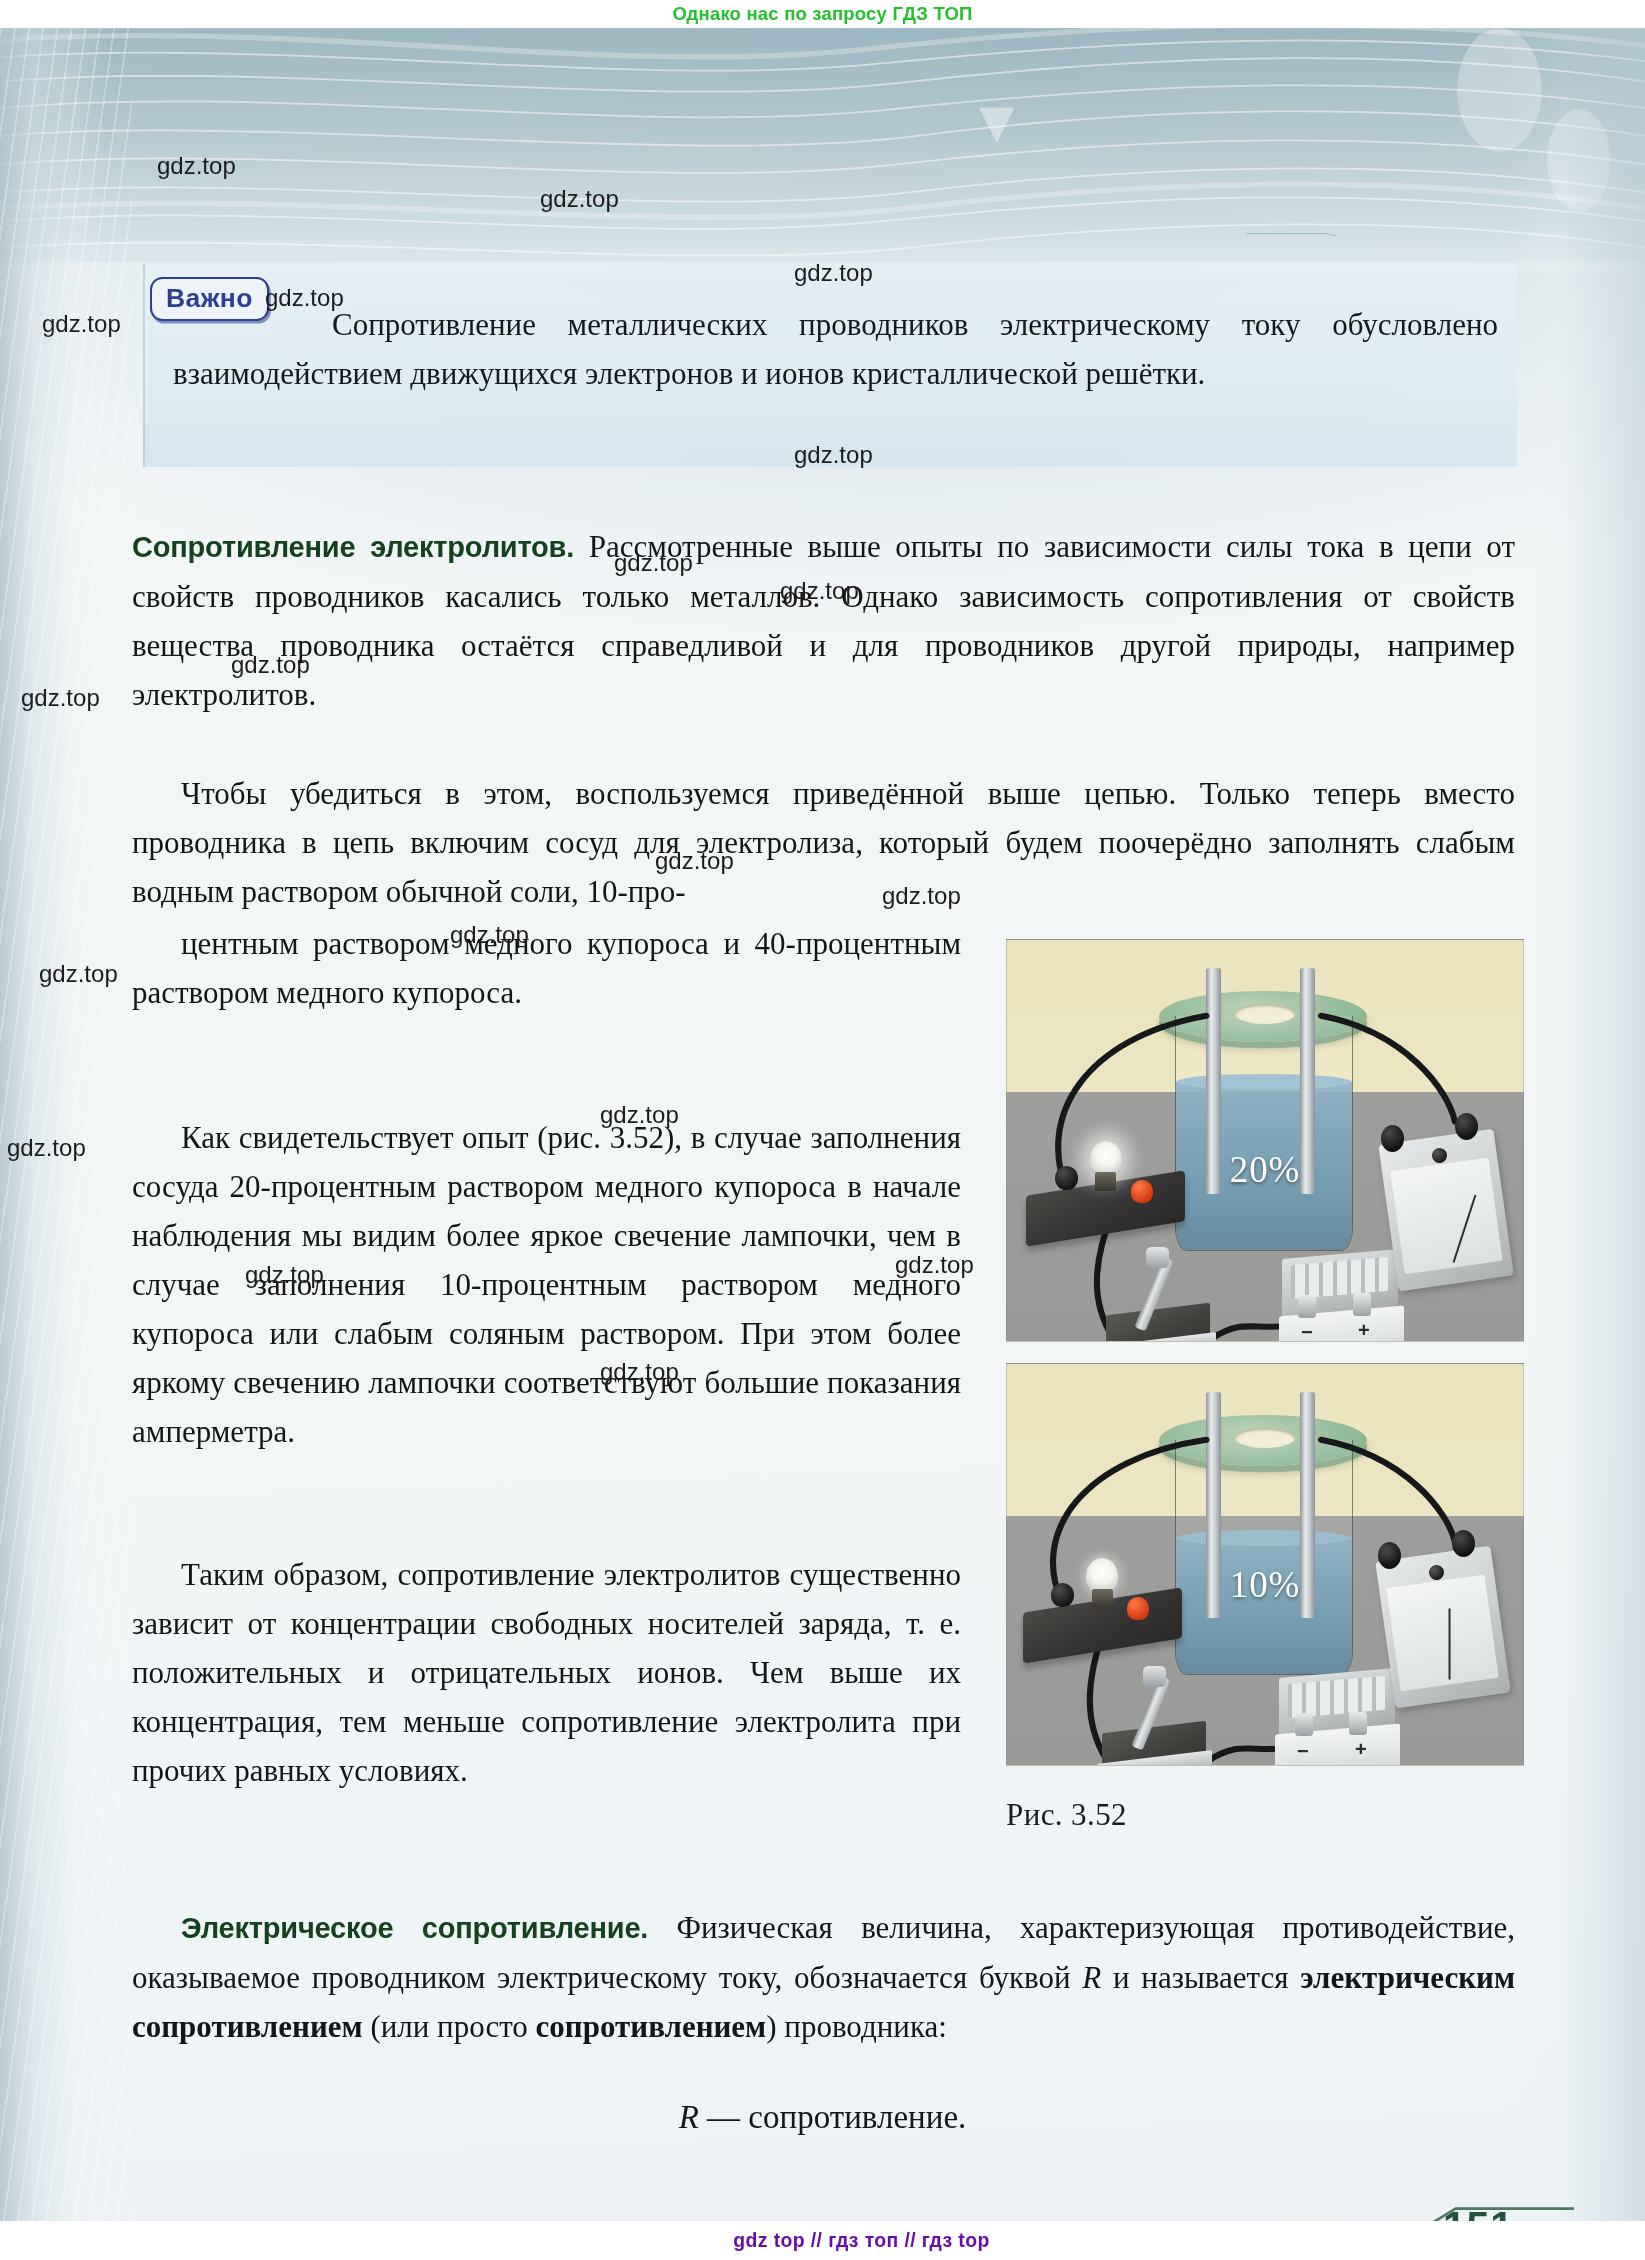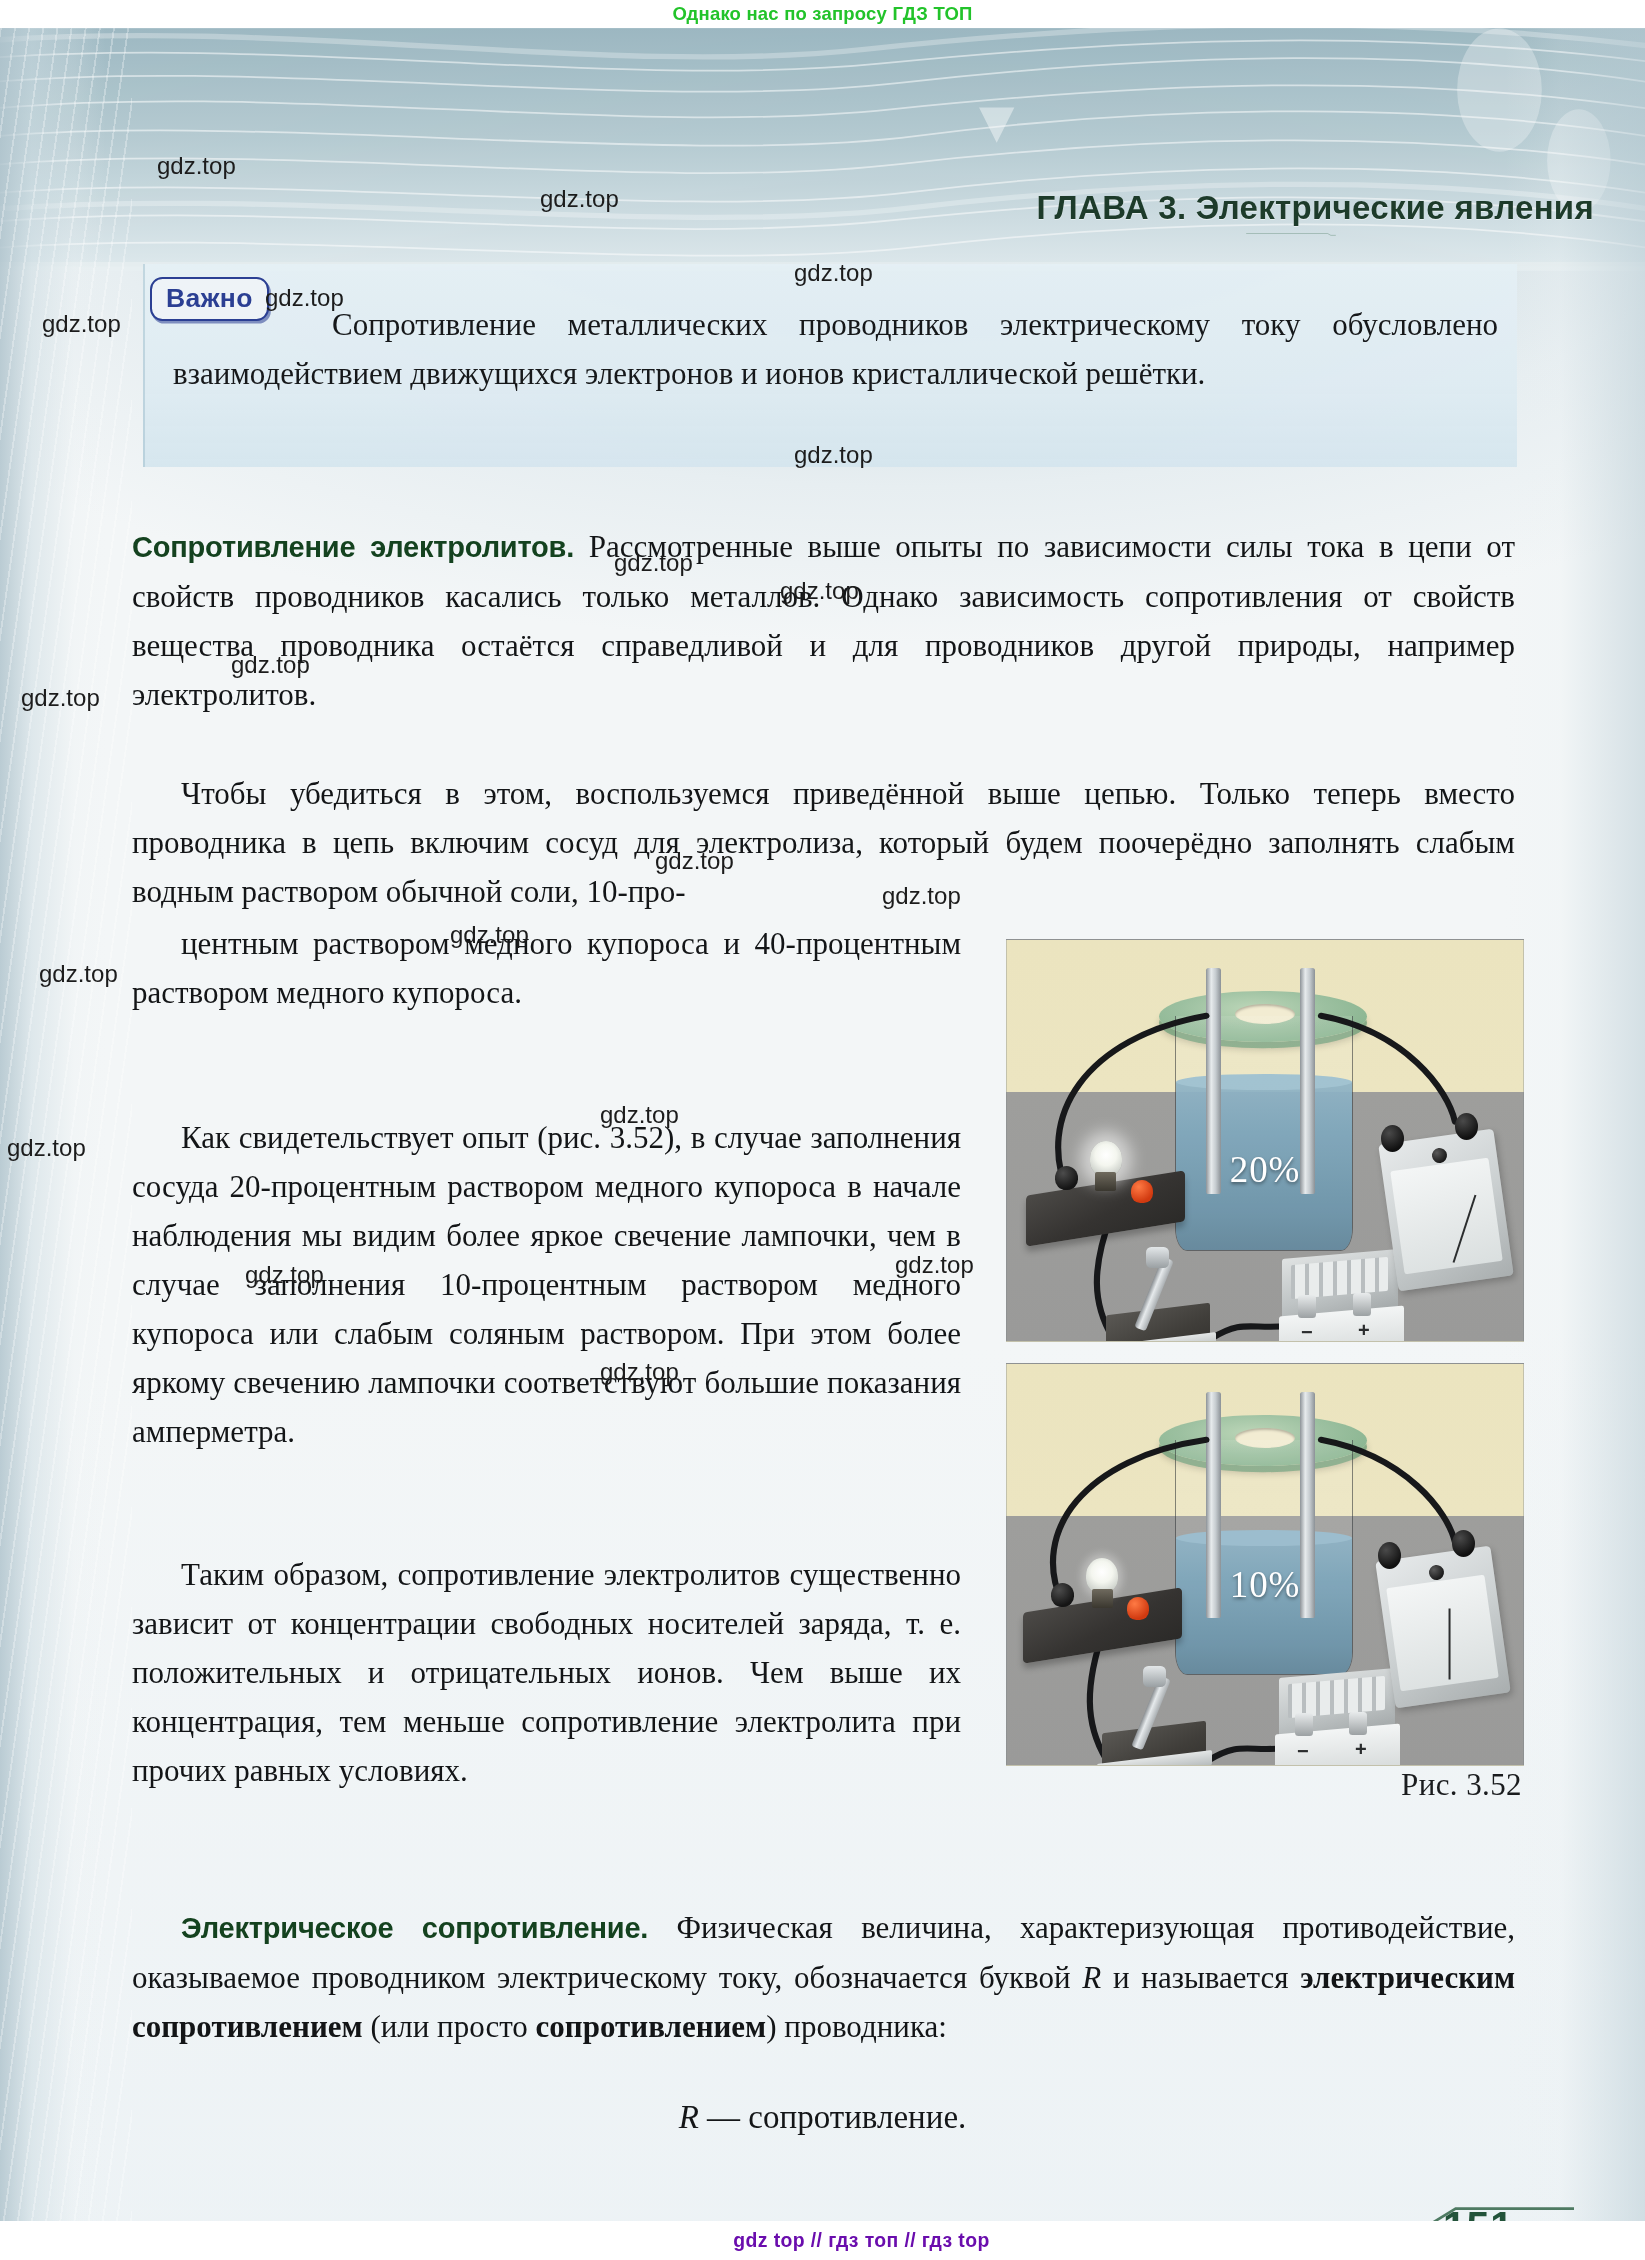--- a/index.html
+++ b/index.html
@@ -206,22 +206,22 @@
     width: 516px;
     height: 401px;
     position: relative;
     overflow: hidden;
     border: 0.9px solid rgba(120,130,135,.35);
     background: linear-gradient(180deg, #ebe4bf 0%, #ece5c1 38%, #9e9e9c 38%, #9a9a99 100%);
   }
   .photo + .photo { margin-top: 21px; }
 
   .fig-caption {
-    margin-top: 1px;
-    text-align: right;
+    margin-top: 31px;
+    text-align: left;
     font-size: 31px;
     color: #1a1c1e;
     letter-spacing: 0.4px;
   }
 
   
   .lid {
     position: absolute;
     left: 152px; top: 51px;
     width: 208px; height: 51px;
@@ -522,21 +522,20 @@
       </g>
       <polygon points="1110,90 1150,90 1130,130" fill="#ffffff" fill-opacity=".45"></polygon>
       <rect x="0" y="265" width="1865" height="10" fill="#e8eff1" opacity=".7"></rect>
     </svg>
   </div>
 
   <div class="spine"></div>
   <div class="spine-lines"></div>
   <div class="right-edge"></div>
 
-  <div class="running-head">ГЛАВА 3. Электрические явления</div>
   <svg class="head-rule" width="670" height="19.4" viewBox="0 0 760 22" xmlns="http://www.w3.org/2000/svg">
     <path d="M0 4 L690 4 L718 20 L760 20" stroke="#4e7a62" stroke-width="3" fill="none"></path>
   </svg>
 
   <div class="callout"></div>
   <div class="callout-badge">Важно</div>
   <div class="callout-text">Сопротивление металлических проводников электрическому току обусловлено взаимодействием движущихся электронов и ионов кристаллической решётки.</div>
 
   <div class="para" id="para-full-1">
     <span class="lead">Сопротивление электролитов.</span><span> Рассмотренные выше опыты по зависимости силы тока в цепи от свойств проводников касались только металлов. Однако зависимость сопротивления от свойств вещества проводника остаётся справедливой и для проводников другой природы, например электролитов.</span>

